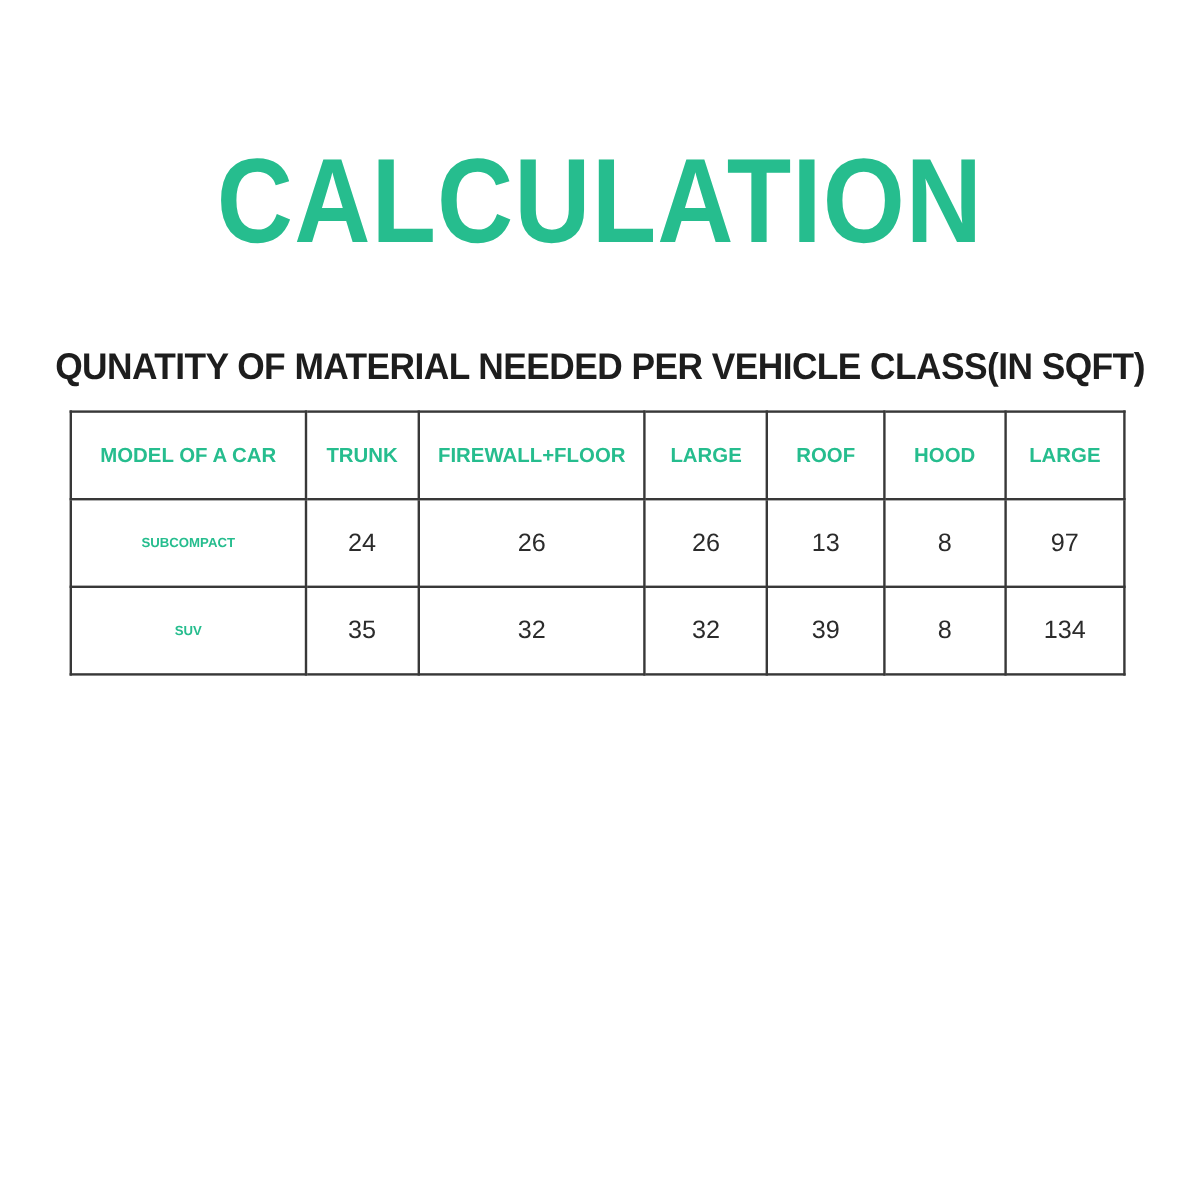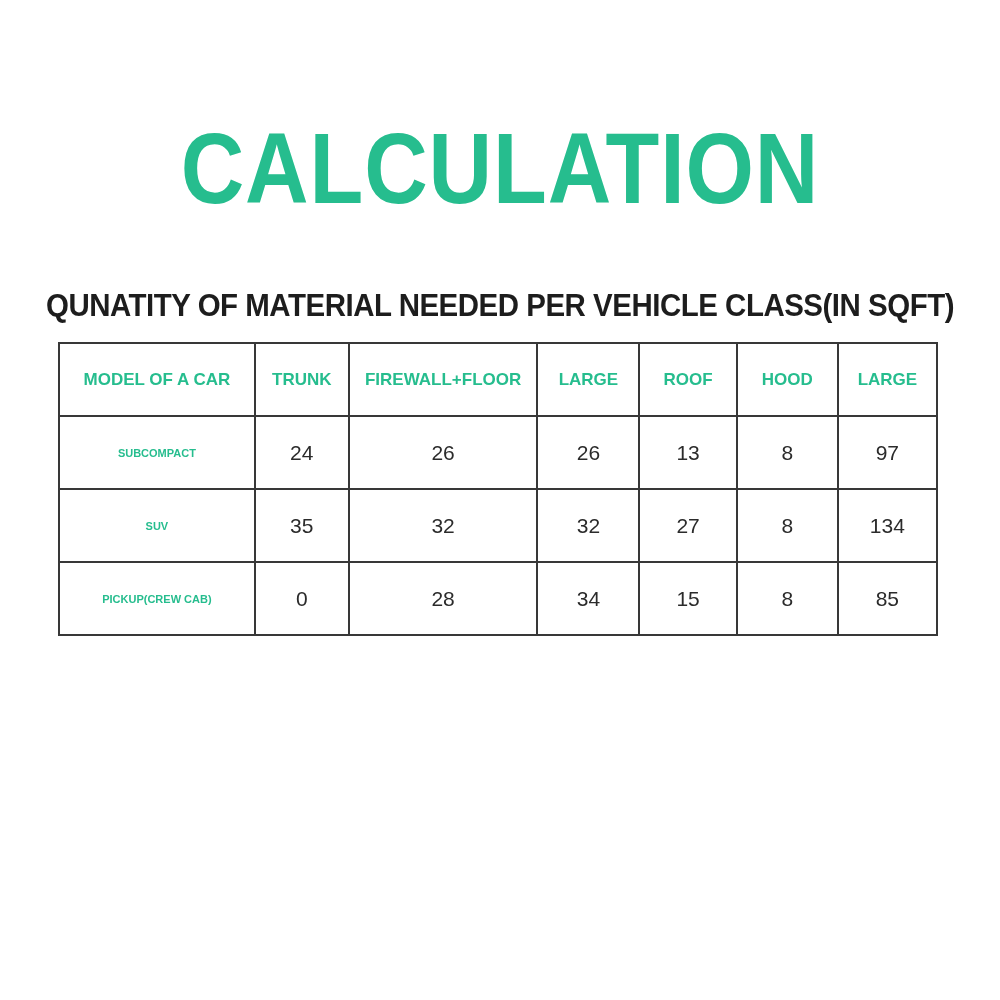--- a/index.html
+++ b/index.html
@@ -127,30 +127,21 @@
           <td class="num">26</td>
           <td class="num">13</td>
           <td class="num">8</td>
           <td class="num">97</td>
         </tr>
         <tr>
           <td class="row-label">SUV</td>
           <td class="num">35</td>
           <td class="num">32</td>
           <td class="num">32</td>
-          <td class="num">27</td>
+          <td class="num">39</td>
           <td class="num">8</td>
           <td class="num">134</td>
-        </tr>
-        <tr>
-          <td class="row-label">PICKUP(CREW CAB)</td>
-          <td class="num">0</td>
-          <td class="num">28</td>
-          <td class="num">34</td>
-          <td class="num">15</td>
-          <td class="num">8</td>
-          <td class="num">85</td>
         </tr>
       </tbody>
     </table>
   </div>
 
 </div>
 
 </body></html>

